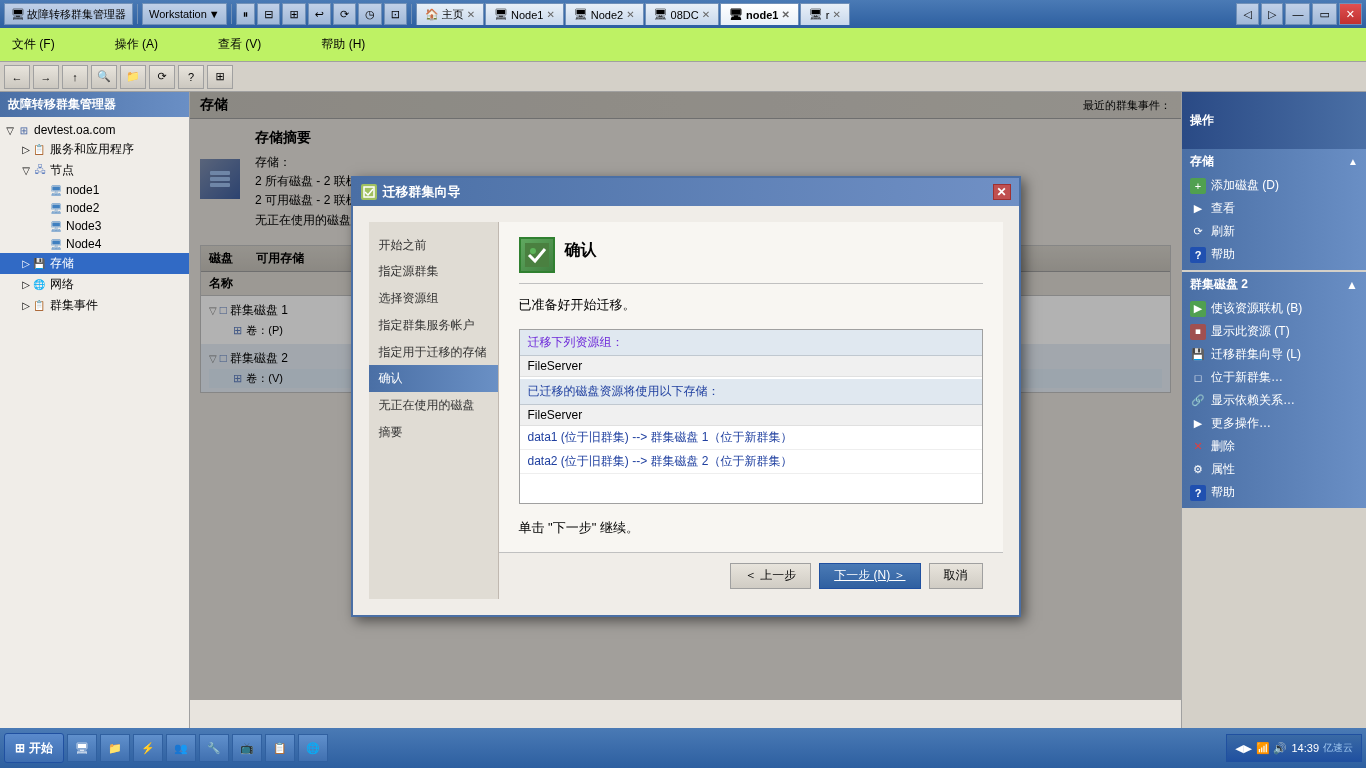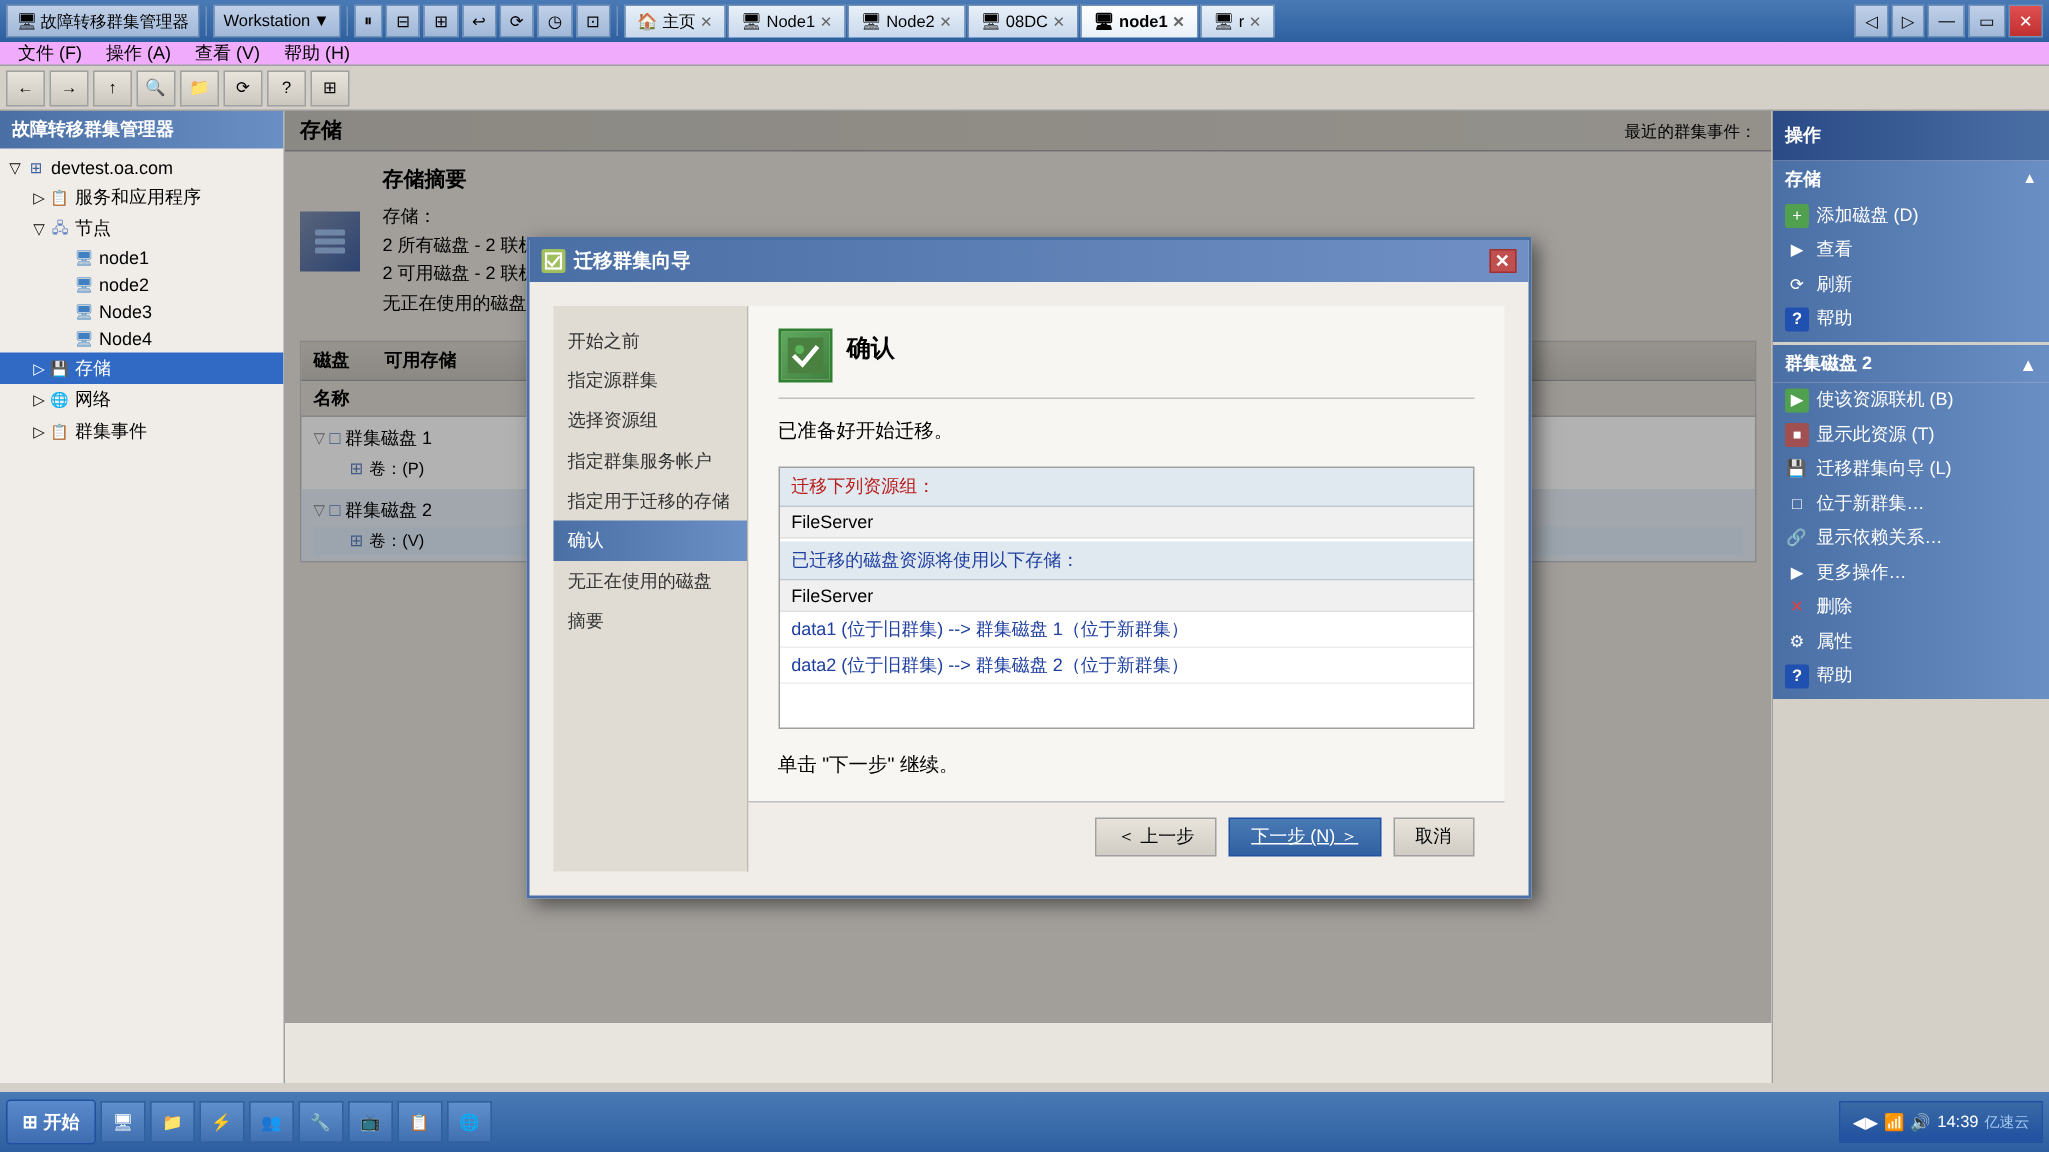--- a/index.html
+++ b/index.html
@@ -49,26 +49,27 @@
     }
     .tab-close {
       font-size: 10px; color: #666; cursor: pointer;
     }
     .top-right-btns {
       display: flex; align-items: center; gap: 2px;
     }
 
     
     .menu-bar {
-      height: 16px;
-      background: #f0abfc;
+      height: 34px;
+      background: #bef264;
       display: flex;
       align-items: center;
       padding: 0 4px;
       border-bottom: 1px solid #a0a0a0;
+      gap: 44px;
     }
     .menu-item {
       padding: 2px 8px;
       cursor: pointer;
       font-size: 12px;
       color: #000;
     }
 
     
     .toolbar {
@@ -349,21 +350,21 @@
     .migration-list-box {
       border: 1px solid #a0a0a0;
       background: white;
       height: 175px;
       overflow-y: auto;
       margin-bottom: 15px;
     }
     .migration-list-header {
       background: #e0e8f0;
       padding: 4px 8px;
-      font-size: 12px; color: #b91c1c;
+      font-size: 12px; color: #6d28d9;
       border-bottom: 1px solid #c0c8d0;
     }
     .migration-group-header {
       background: #f0f0f0;
       padding: 3px 8px;
       font-size: 12px;
       border-bottom: 1px solid #e0e0e0;
     }
     .migration-list-item {
       padding: 3px 8px;
@@ -679,21 +680,21 @@
               <button class="modal-btn">取消</button>
             </div>
           </div>
         </div>
       </div>
     </div>
   </div>
 
   <div class="right-panel">
 
-    <div style="background:linear-gradient(to right, #2a4a85, #4a6fa5); color:white; padding:8px 8px; font-size:12px; font-weight:bold;">操作</div>
+    <div style="background:linear-gradient(to right, #2a4a85, #4a6fa5); color:white; padding:20px 8px; font-size:12px; font-weight:bold;">操作</div>
 
     <div class="right-section-title">
       <span>存储</span>
       <span class="expand-btn">▲</span>
     </div>
     <div class="right-actions">
       <div class="right-action-item">
         <span class="action-icon" style="background:#50a050; color:white; border-radius:2px;">+</span>
         <span>添加磁盘 (D)</span>
       </div>

